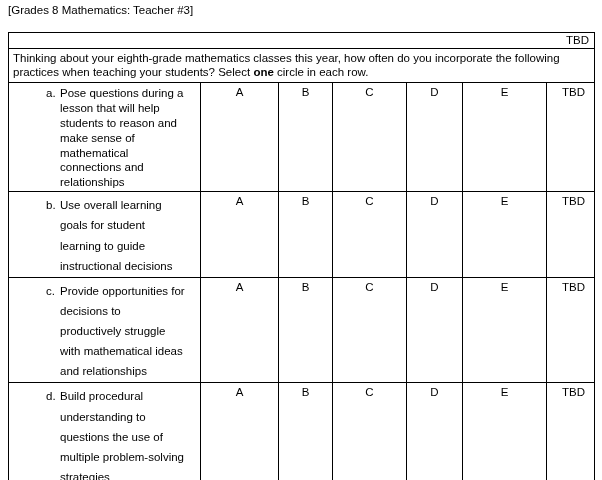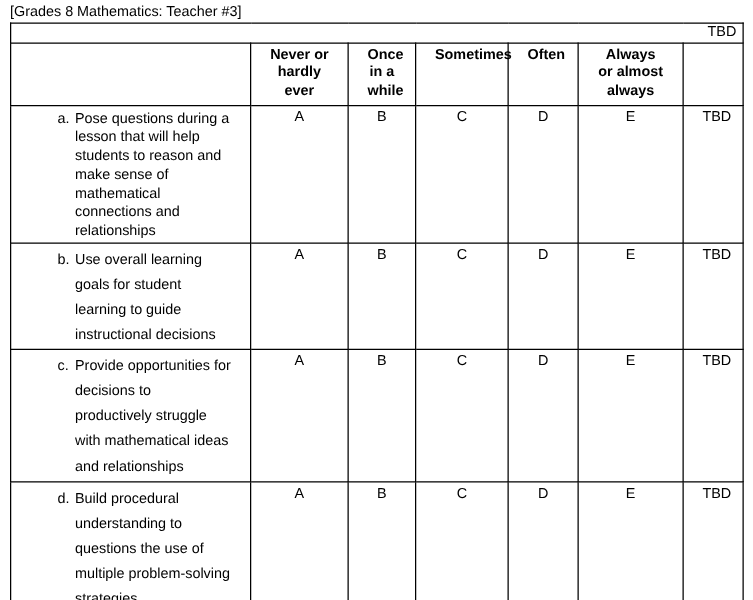--- a/index.html
+++ b/index.html
@@ -11,21 +11,21 @@
     background: #ffffff;
     font-family: "Liberation Sans", sans-serif;
     color: #000;
   }
   .page {
     padding: 3px 8px 0 8px;
   }
   .top-note {
     font-size: 11.5px;
     line-height: 14px;
-    margin-bottom: 1px;
+    margin-bottom: 15px;
   }
   table.survey {
     border-collapse: collapse;
     width: 586px;
     table-layout: fixed;
   }
   table.survey td {
     border: 1px solid #000;
     font-size: 11.5px;
     padding: 1px 15px;
@@ -81,30 +81,24 @@
       <col style="width:56px">
       <col style="width:84px">
       <col style="width:48px">
     </colgroup>
 
     <tbody>
         <tr class="tbd-row">
       <td colspan="7">TBD</td>
     </tr>
 
+    <tr class="instr-row">
+      <td colspan="7"><span>Thinking about your eighth-grade mathematics classes this year, how often do you incorporate the following practices when teaching your students? Select </span><b>one</b><span> circle in each row.</span></td>
+    </tr>
 
-    <tr class="head-row">
-      <td></td>
-      <td>Never or hardly ever</td>
-      <td>Once in a while</td>
-      <td>Sometimes</td>
-      <td>Often</td>
-      <td>Always or almost always</td>
-      <td></td>
-    </tr>
 
     <tr class="body-row row-a">
       <td>
         <div class="item lh-tight">
           <span class="letter">a.</span>
           <span class="text">Pose questions during a lesson that will help students to reason and make sense of mathematical connections and relationships</span>
         </div>
       </td>
       <td class="opt">A</td>
       <td class="opt">B</td>

